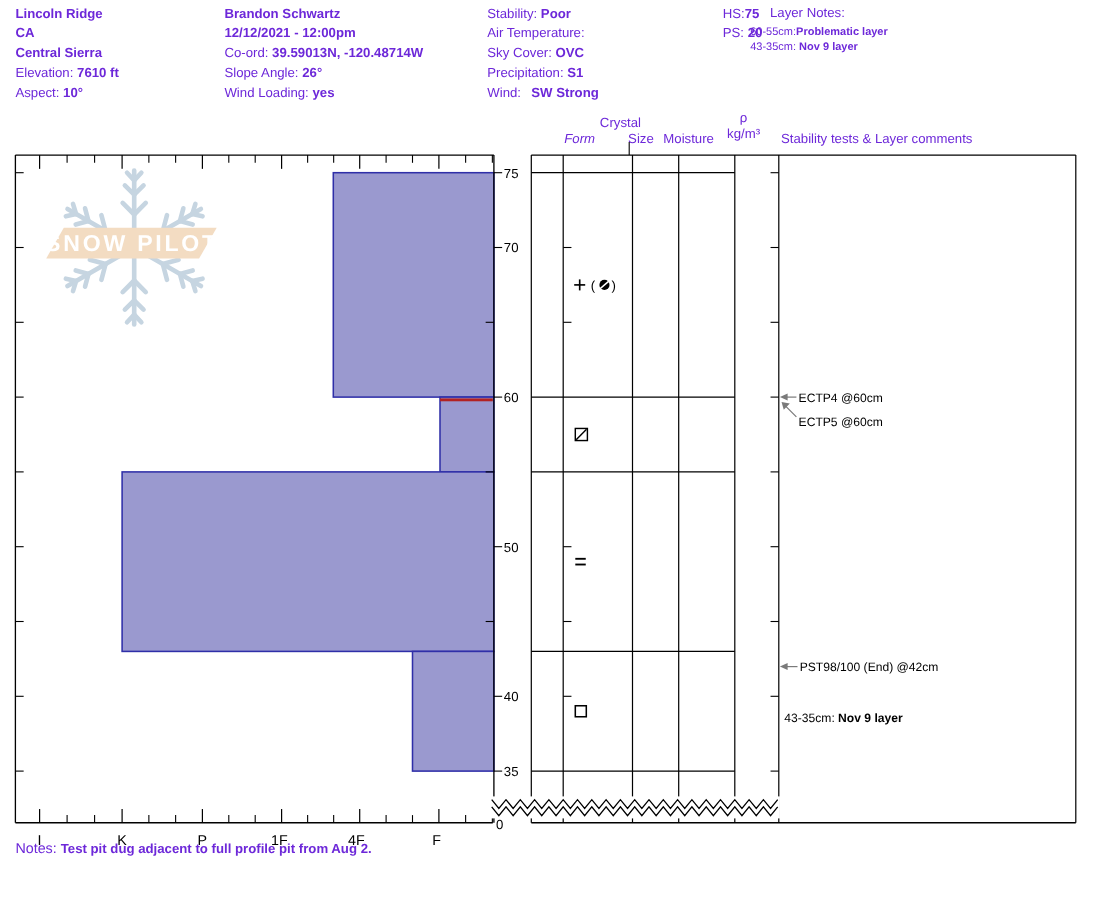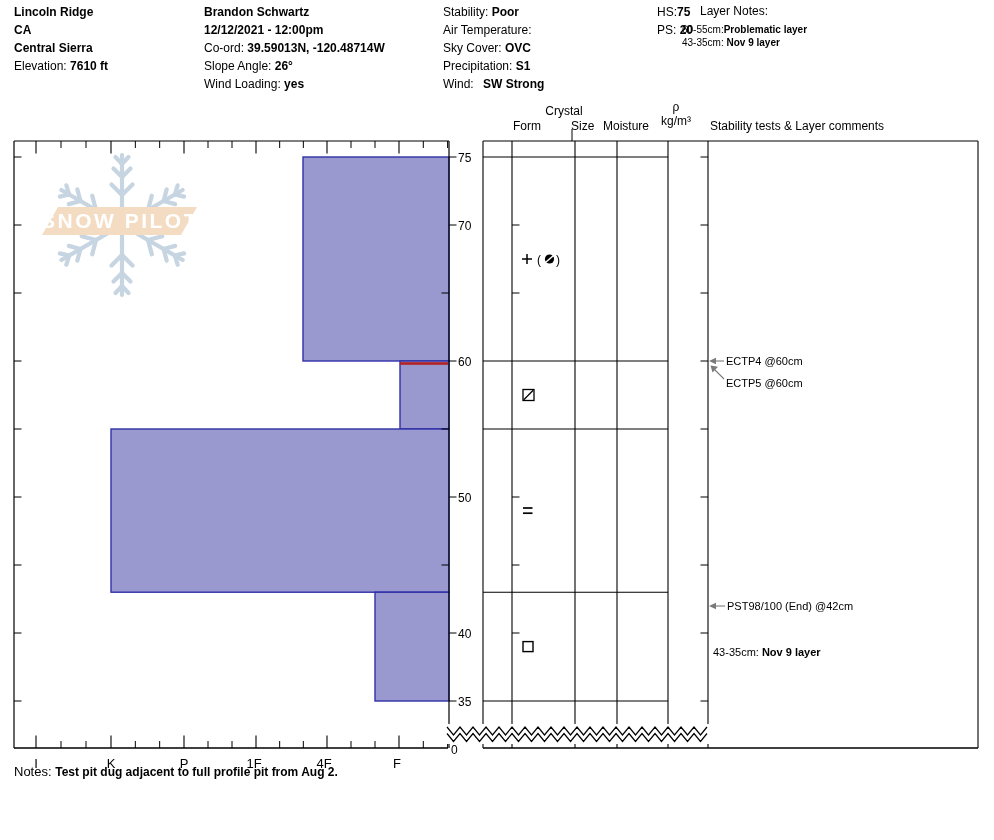--- a/index.html
+++ b/index.html
@@ -1,17 +1,17 @@
 <!DOCTYPE html>
 <html><head>
 <meta charset="utf-8">
 <style>
   html,body{margin:0;padding:0;background:#fff;}
   .page{position:relative;width:994px;height:840px;background:#fff;overflow:hidden;
-        font-family:"Liberation Sans","DejaVu Sans",sans-serif;color:#000000;}
+        font-family:"Liberation Sans","DejaVu Sans",sans-serif;color:#6d28d9;}
   .abs{position:absolute;}
   .hcol{position:absolute;top:3px;font-size:12px;line-height:18px;white-space:nowrap;}
   .hcol b{font-weight:bold;}
   .specline .spec-val{font-size:11px;font-weight:bold;}
   .lnotes-title{position:absolute;left:700px;top:4px;font-size:12px;white-space:nowrap;}
   .lnotes{position:absolute;left:682px;top:23px;font-size:10px;line-height:13px;white-space:nowrap;}
   .lnotes b{font-weight:bold;}
   .colhead{position:absolute;font-size:12px;white-space:nowrap;}
   .center{text-align:center;}
   .notesline{position:absolute;left:14px;top:762px;white-space:nowrap;}
@@ -22,20 +22,21 @@
 </head>
 <body>
 
 <div class="page">
 
   <div class="hcol" style="left:14px;">
     <div><b>Lincoln Ridge</b></div>
     <div><b>CA</b></div>
     <div><b>Central Sierra</b></div>
     <div><span>Elevation: </span><b>7610 ft</b></div>
+    <div><span>Aspect: </span><b>10°</b></div>
   </div>
 
   <div class="hcol" style="left:204px;">
     <div><b>Brandon Schwartz</b></div>
     <div><b>12/12/2021 - 12:00pm</b></div>
     <div><span>Co-ord: </span><b>39.59013N, -120.48714W</b></div>
     <div><span>Slope Angle: </span><b>26°</b></div>
     <div><span>Wind Loading: </span><b>yes</b></div>
   </div>
 
@@ -52,21 +53,21 @@
     <div><span>PS: </span><b>20</b></div>
   </div>
 
   <div class="lnotes-title">Layer Notes:</div>
   <div class="lnotes">
     <div><span>60-55cm:</span><b>Problematic layer</b></div>
     <div><span>43-35cm: </span><b>Nov 9 layer</b></div>
   </div>
 
   <div class="colhead center" style="left:524px;top:104px;width:80px;">Crystal</div>
-  <div class="colhead" style="left:513px;top:119px;">Form</div>
+  <div class="colhead" style="left:513px;top:119px;font-style:italic;">Form</div>
   <div class="colhead" style="left:571px;top:119px;">Size</div>
   <div class="colhead" style="left:603px;top:119px;">Moisture</div>
   <div class="colhead center" style="left:660px;top:100px;width:32px;">ρ</div>
   <div class="colhead center" style="left:652px;top:114px;width:48px;">kg/m³</div>
   <div class="colhead" style="left:710px;top:119px;">Stability tests &amp; Layer comments</div>
 
   <svg id="profile-svg" class="abs" style="left:0;top:0;" width="994" height="840" viewBox="0 0 994 840">
       <g transform="translate(122,225)" stroke="#c6d5e1" stroke-width="4.2" stroke-linecap="round" fill="none">
         <g transform="rotate(0)">
           <polyline points="0,-8 0,-70"></polyline>

